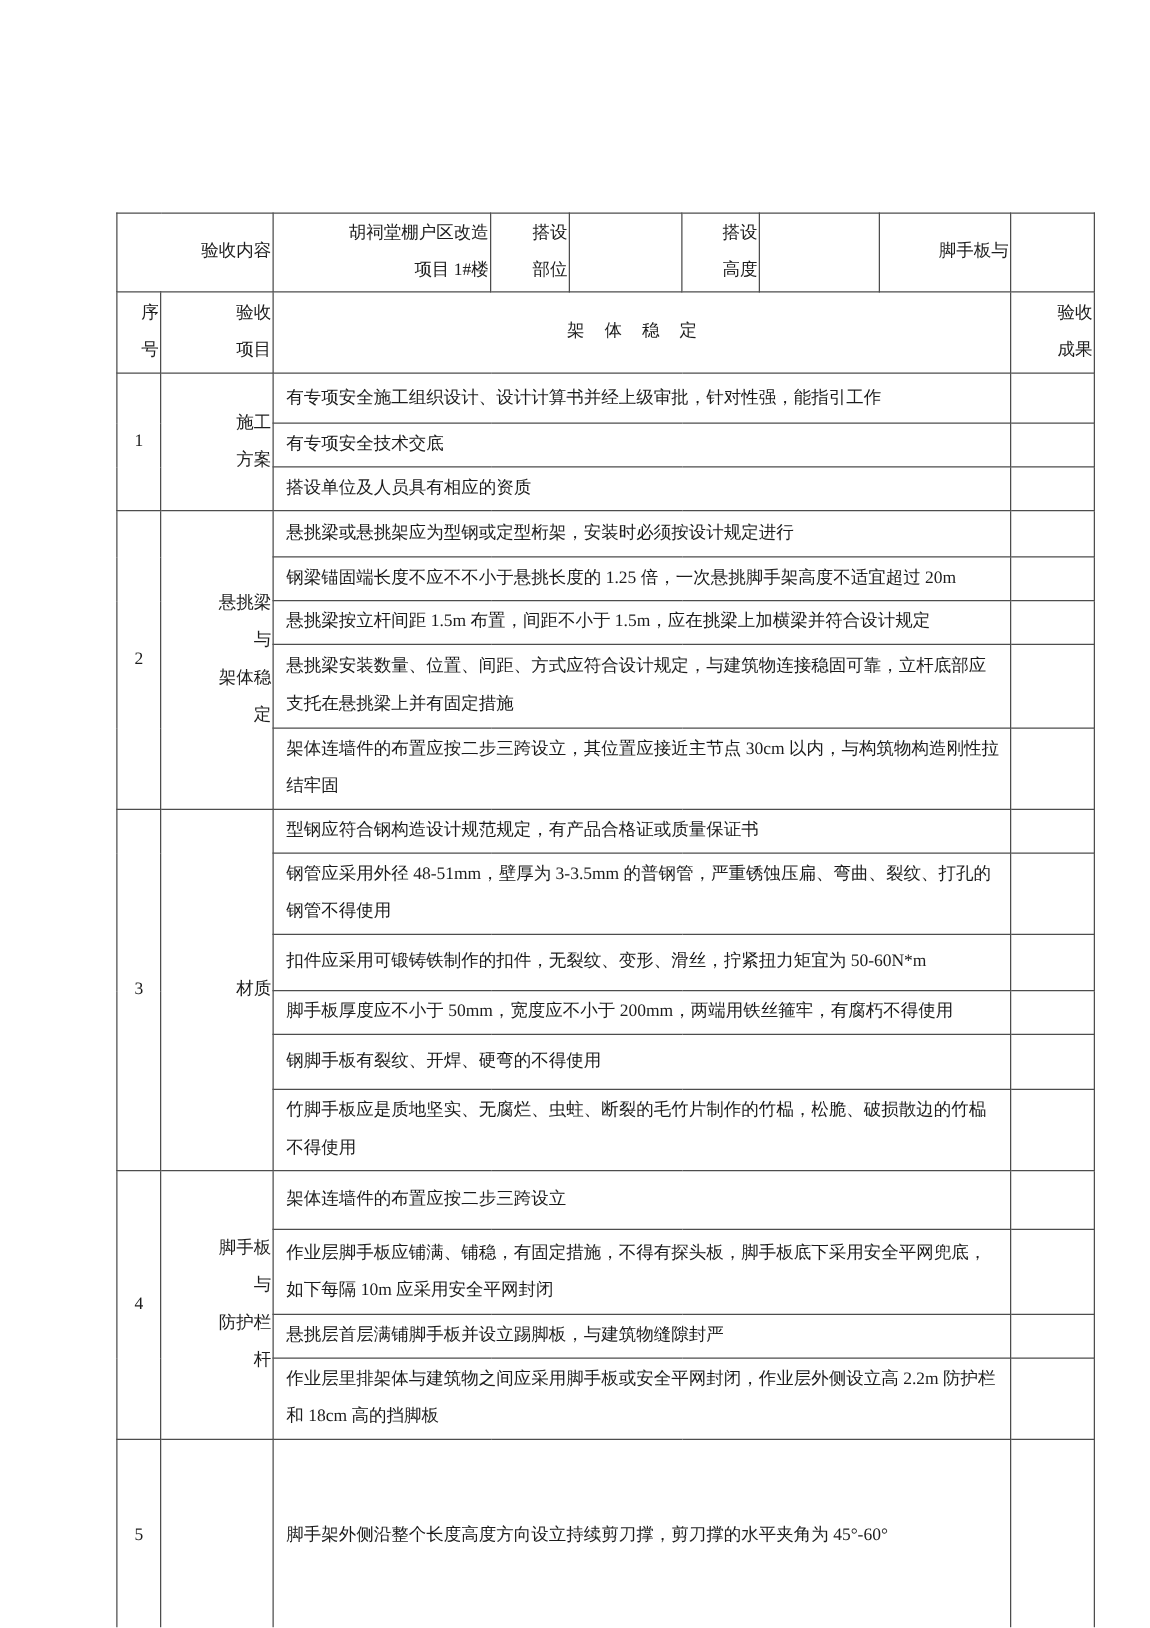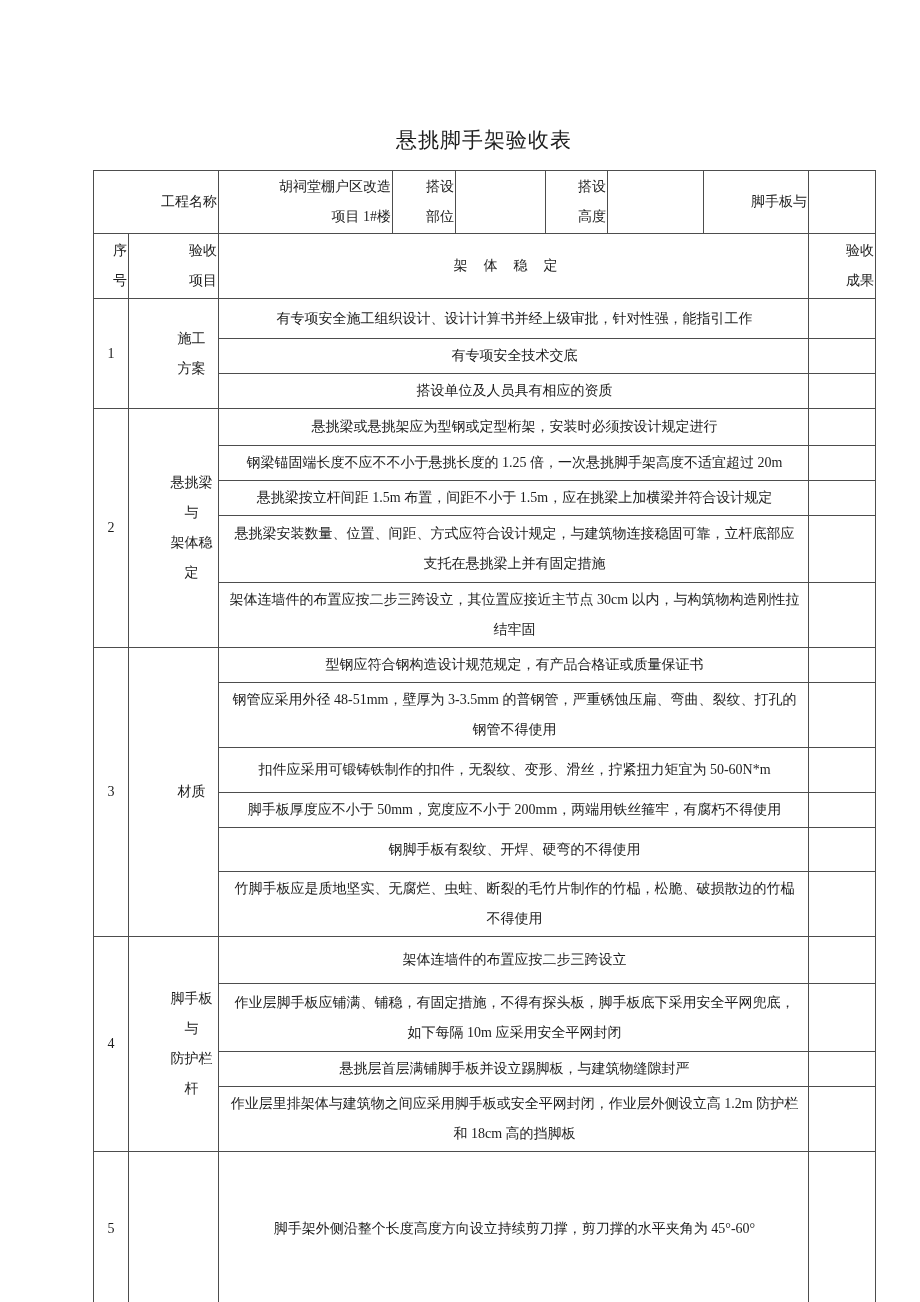--- a/index.html
+++ b/index.html
@@ -30,48 +30,47 @@
   .tbl td{
     border:1px solid #4d4d4d;
     vertical-align:middle;
     font-size:14px;
     line-height:30px;
     overflow:hidden;
   }
   .hdr{ text-align:right; font-size:16px; line-height:26px; }
   .pre{ white-space:pre-line; }
   .num{ text-align:center; font-size:17px; }
-  .item{ text-align:center; font-size:16px; line-height:28px;padding-left:37px; }
-  .content{ text-align:center; padding:2px 8px 2px 10px;margin-left:15px; }
+  .item{ text-align:right; font-size:16px; line-height:28px;padding-left:37px; }
+  .content{ text-align:left; padding:2px 8px 2px 10px;margin-left:15px; }
   .content-hdr{ text-align:center; font-size:17px; letter-spacing:16px; }
   .result-cell{ background:#ffffff; }
 </style>
 </head>
 <body>
 
 <div class="page">
 
-  <h1 class="title">悬挑脚手架验收表</h1>
 
   <table class="tbl">
     <colgroup>
       <col style="width:35px">
         <col style="width:90px">
         <col style="width:174px">
       <col style="width:63px">
         <col style="width:90px">
         <col style="width:62px">
       <col style="width:96px">
         <col style="width:105px">
         <col style="width:67px">
     </colgroup>
 
     <tbody>
         <tr style="height:58px">
-      <td colspan="2" class="hdr">工程名称</td>
+      <td colspan="2" class="hdr">验收内容</td>
       <td class="hdr pre">胡祠堂棚户区改造
 项目 1#楼</td>
       <td class="hdr pre">搭设
 部位</td>
       <td class="hdr"></td>
       <td class="hdr pre">搭设
 高度</td>
       <td class="hdr"></td>
       <td class="hdr">脚手板与</td>
       <td class="hdr"></td>
@@ -163,21 +162,21 @@
     </tr>
     <tr style="height:68px">
       <td colspan="6" class="content">作业层脚手板应铺满、铺稳，有固定措施，不得有探头板，脚手板底下采用安全平网兜底，如下每隔 10m 应采用安全平网封闭</td>
       <td class="result-cell"></td>
     </tr>
     <tr style="height:27px">
       <td colspan="6" class="content">悬挑层首层满铺脚手板并设立踢脚板，与建筑物缝隙封严</td>
       <td class="result-cell"></td>
     </tr>
     <tr style="height:31px">
-      <td colspan="6" class="content">作业层里排架体与建筑物之间应采用脚手板或安全平网封闭，作业层外侧设立高 1.2m 防护栏和 18cm 高的挡脚板</td>
+      <td colspan="6" class="content">作业层里排架体与建筑物之间应采用脚手板或安全平网封闭，作业层外侧设立高 2.2m 防护栏和 18cm 高的挡脚板</td>
       <td class="result-cell"></td>
     </tr>
 
     <tr style="height:155px">
       <td class="num">5</td>
       <td class="item pre"></td>
       <td colspan="6" class="content">脚手架外侧沿整个长度高度方向设立持续剪刀撑，剪刀撑的水平夹角为 45°-60°</td>
       <td class="result-cell"></td>
     </tr>
 

